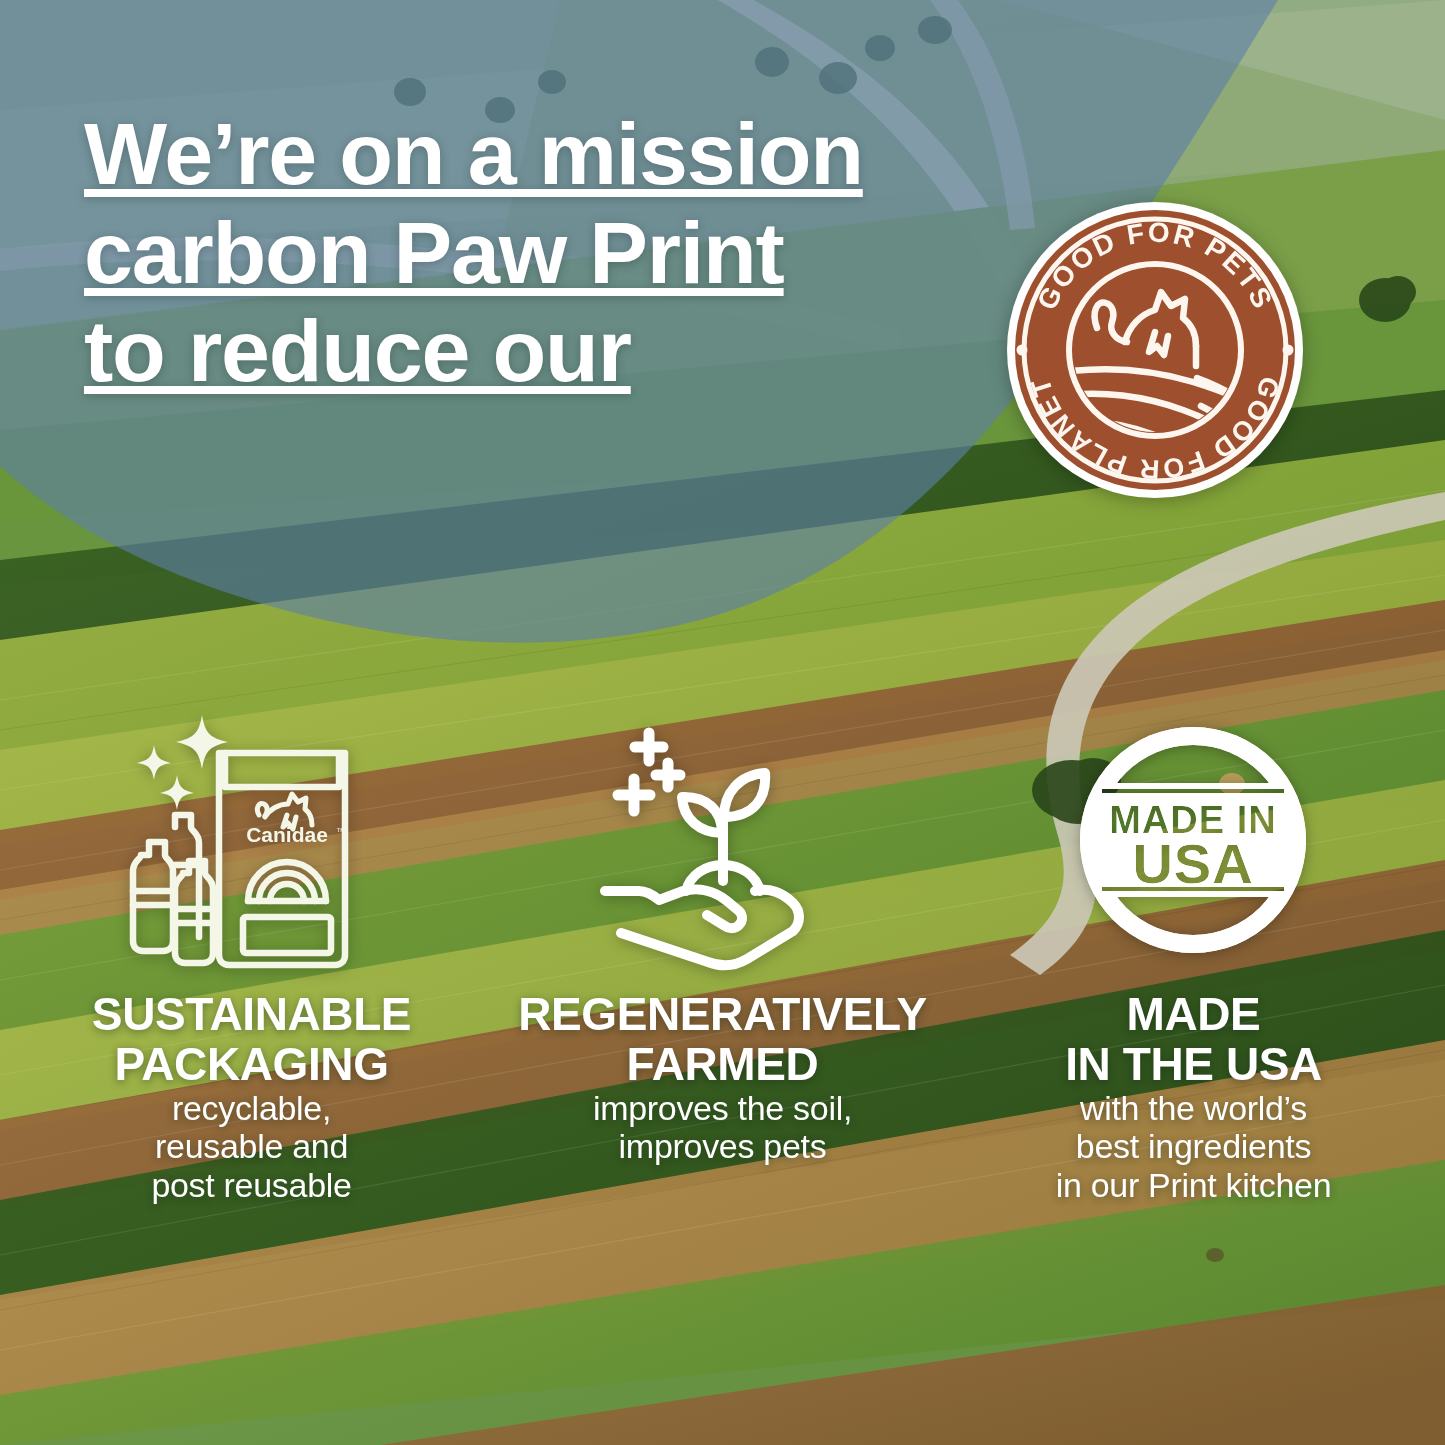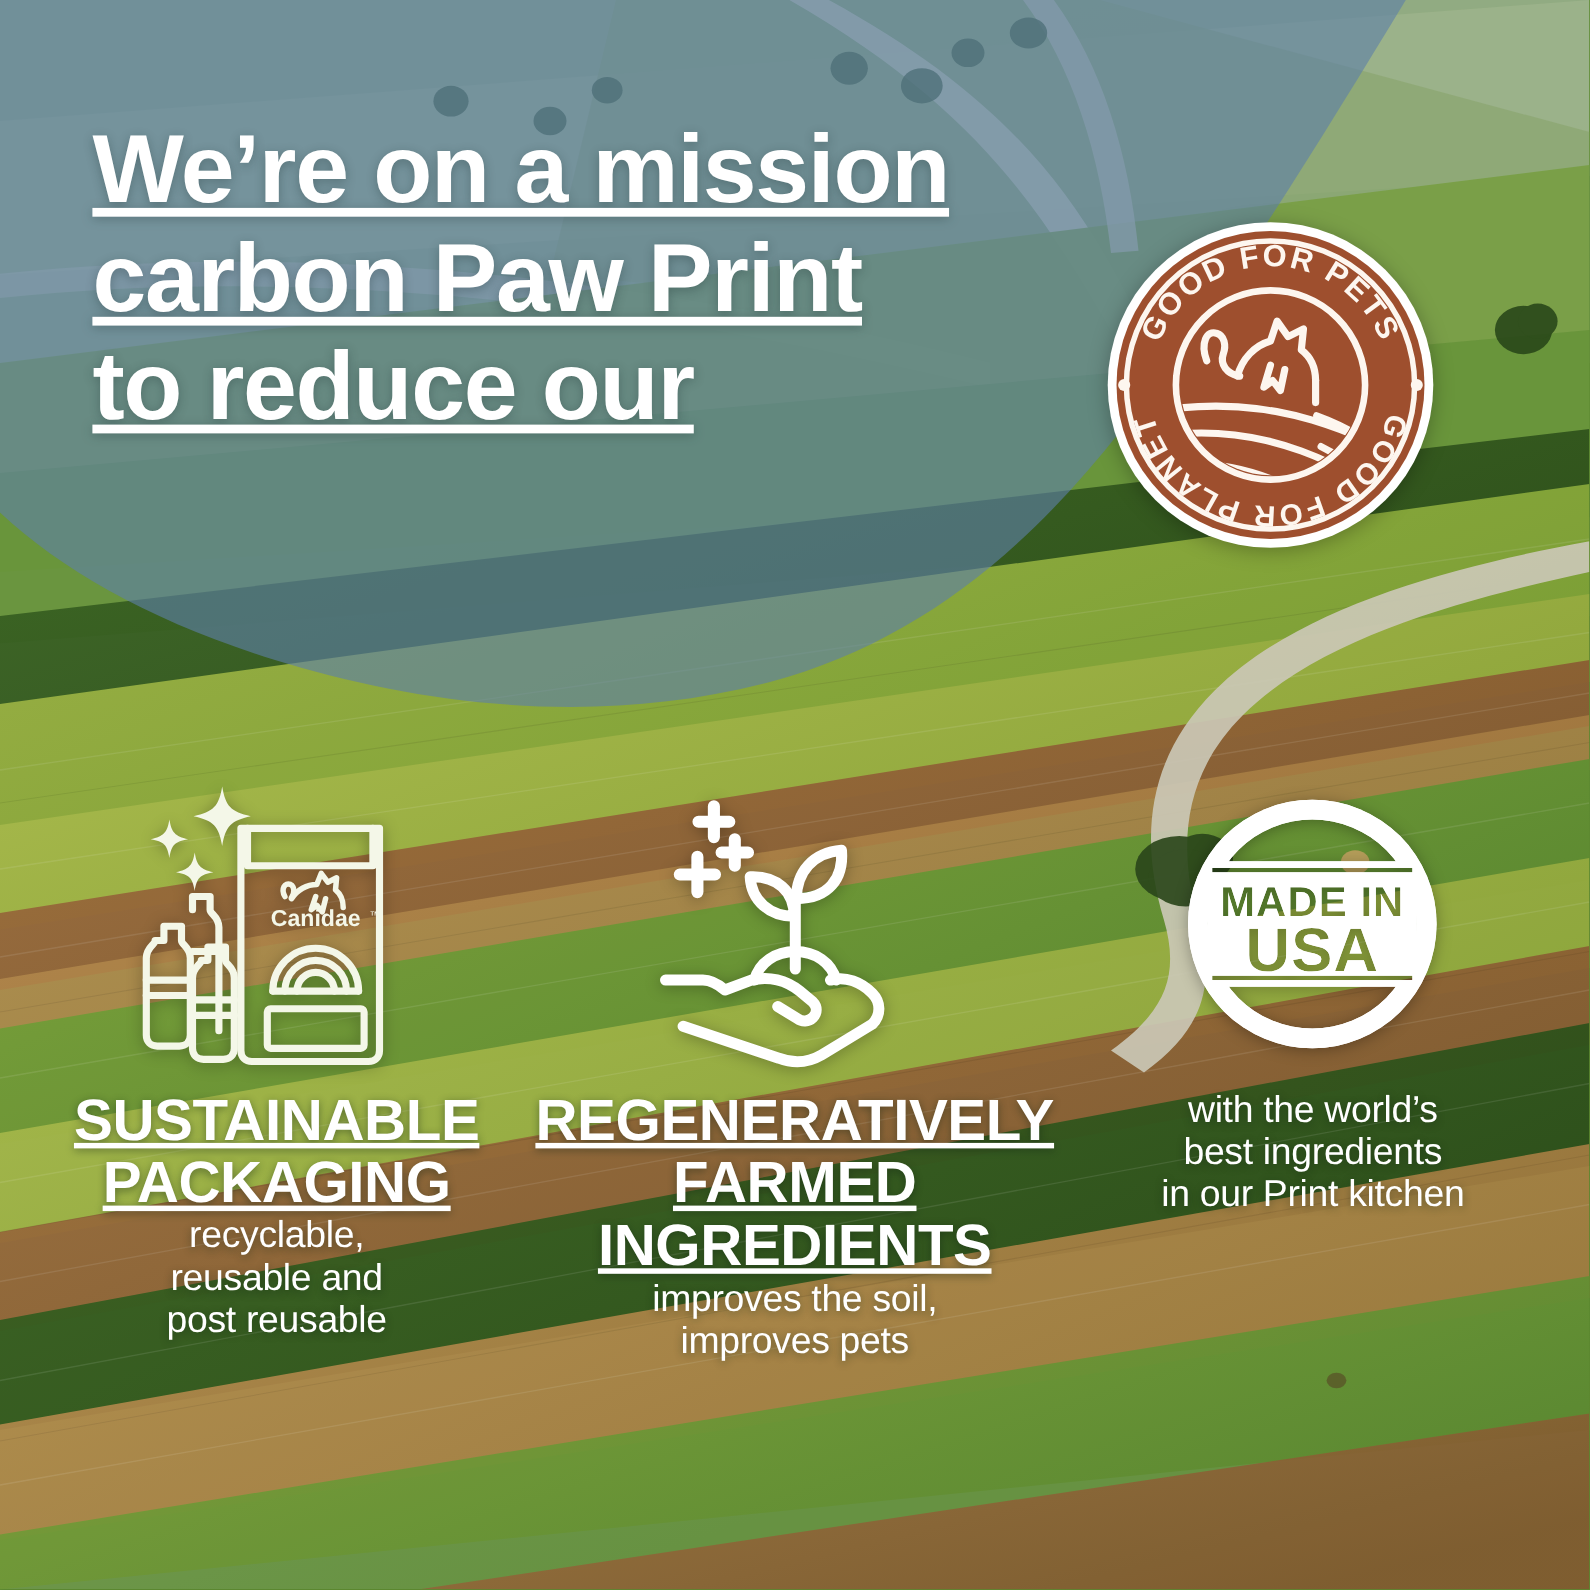--- a/index.html
+++ b/index.html
@@ -49,24 +49,23 @@
     justify-content:center;
     padding:0 16px;
   }
   .col { width:33.3333%; display:flex; flex-direction:column; align-items:center; }
 
   .iconwrap { height:300px; display:flex; align-items:center; justify-content:center; }
   .iconwrap svg { display:block; filter:drop-shadow(0 2px 7px rgba(0,0,0,.30)); }
 
   .ctext { text-align:center; color:#fff; padding:0 6px; }
   .ctitle {
-    font-size:53px; font-weight:bold; line-height:1.08;
+    font-size:46px; font-weight:bold; line-height:1.08;
     letter-spacing:-0.4px;
     text-shadow:0 2px 8px rgba(15,35,20,.45);
-    text-decoration:underline;
   }
   .ctitle span { display:block; white-space:nowrap; }
   .cbody {
     font-size:34px; font-weight:normal; line-height:1.12;
     letter-spacing:-0.3px;
     text-shadow:0 2px 8px rgba(15,35,20,.45);
   }
   .cbody span { display:block; white-space:nowrap; }
 </style>
 </head>
@@ -351,21 +350,20 @@
                      C 214,206 214,218 206,226
                      L 160,254 C 148,261 134,262 121,257
                      L 34,228"></path>
           </g>
         </svg>
       </div>
       <div class="ctext">
         <div class="ctitle">
           <span>REGENERATIVELY</span>
           <span>FARMED</span>
-          <span>INGREDIENTS</span>
         </div>
         <div class="cbody">
           <span>improves the soil,</span>
           <span>improves pets</span>
         </div>
       </div>
     </div>
 
     <div class="col">
       <div class="iconwrap">
@@ -383,20 +381,24 @@
 
               <text x="125" y="118" text-anchor="middle" font-family="'Liberation Sans', sans-serif" font-size="38" font-weight="bold" fill="#000" letter-spacing="1" id="usaL1">MADE IN</text>
               <text x="125" y="168" text-anchor="middle" font-family="'Liberation Sans', sans-serif" font-size="56" font-weight="bold" fill="#000" letter-spacing="1" id="usaL2">USA</text>
             </mask>
           </defs>
           <circle cx="125" cy="125" r="118" fill="#ffffff" mask="url(#usaMask)"></circle>
           <rect x="0" y="0" width="250" height="250" fill="#ffffff" mask="url(#usaMask)"></rect>
         </svg>
       </div>
       <div class="ctext">
+        <div class="ctitle">
+          <span>MADE</span>
+          <span>IN THE USA</span>
+        </div>
         <div class="cbody">
           <span>with the world’s</span>
           <span>best ingredients</span>
           <span>in our Print kitchen</span>
         </div>
       </div>
     </div>
 
   </div>
 </div>

